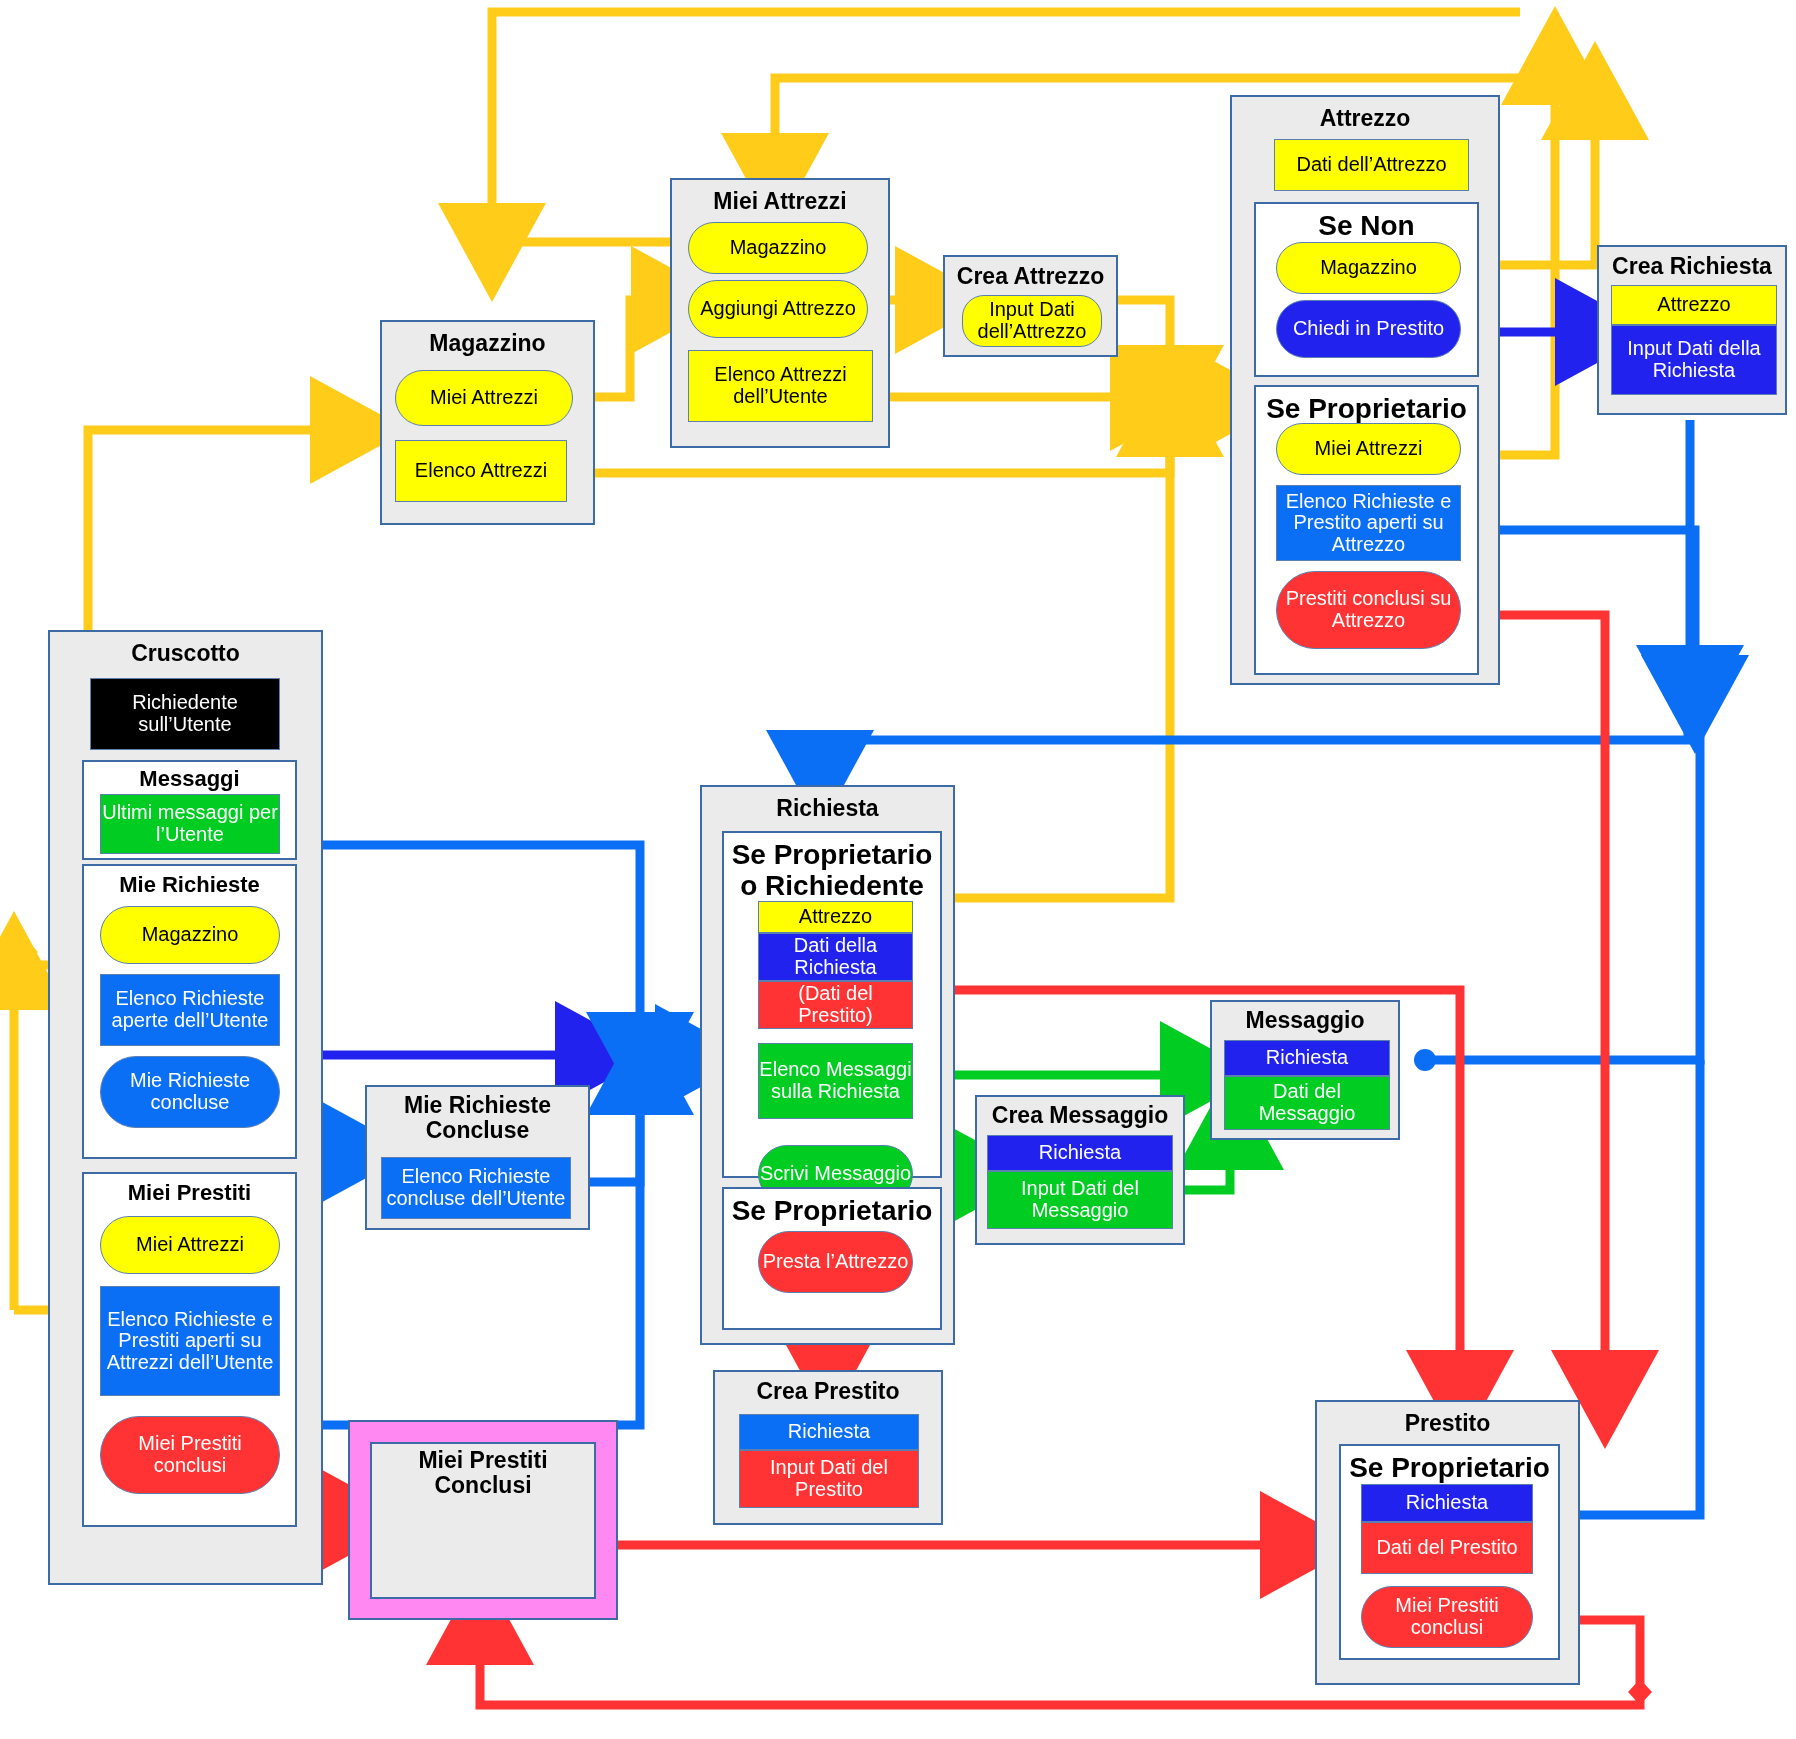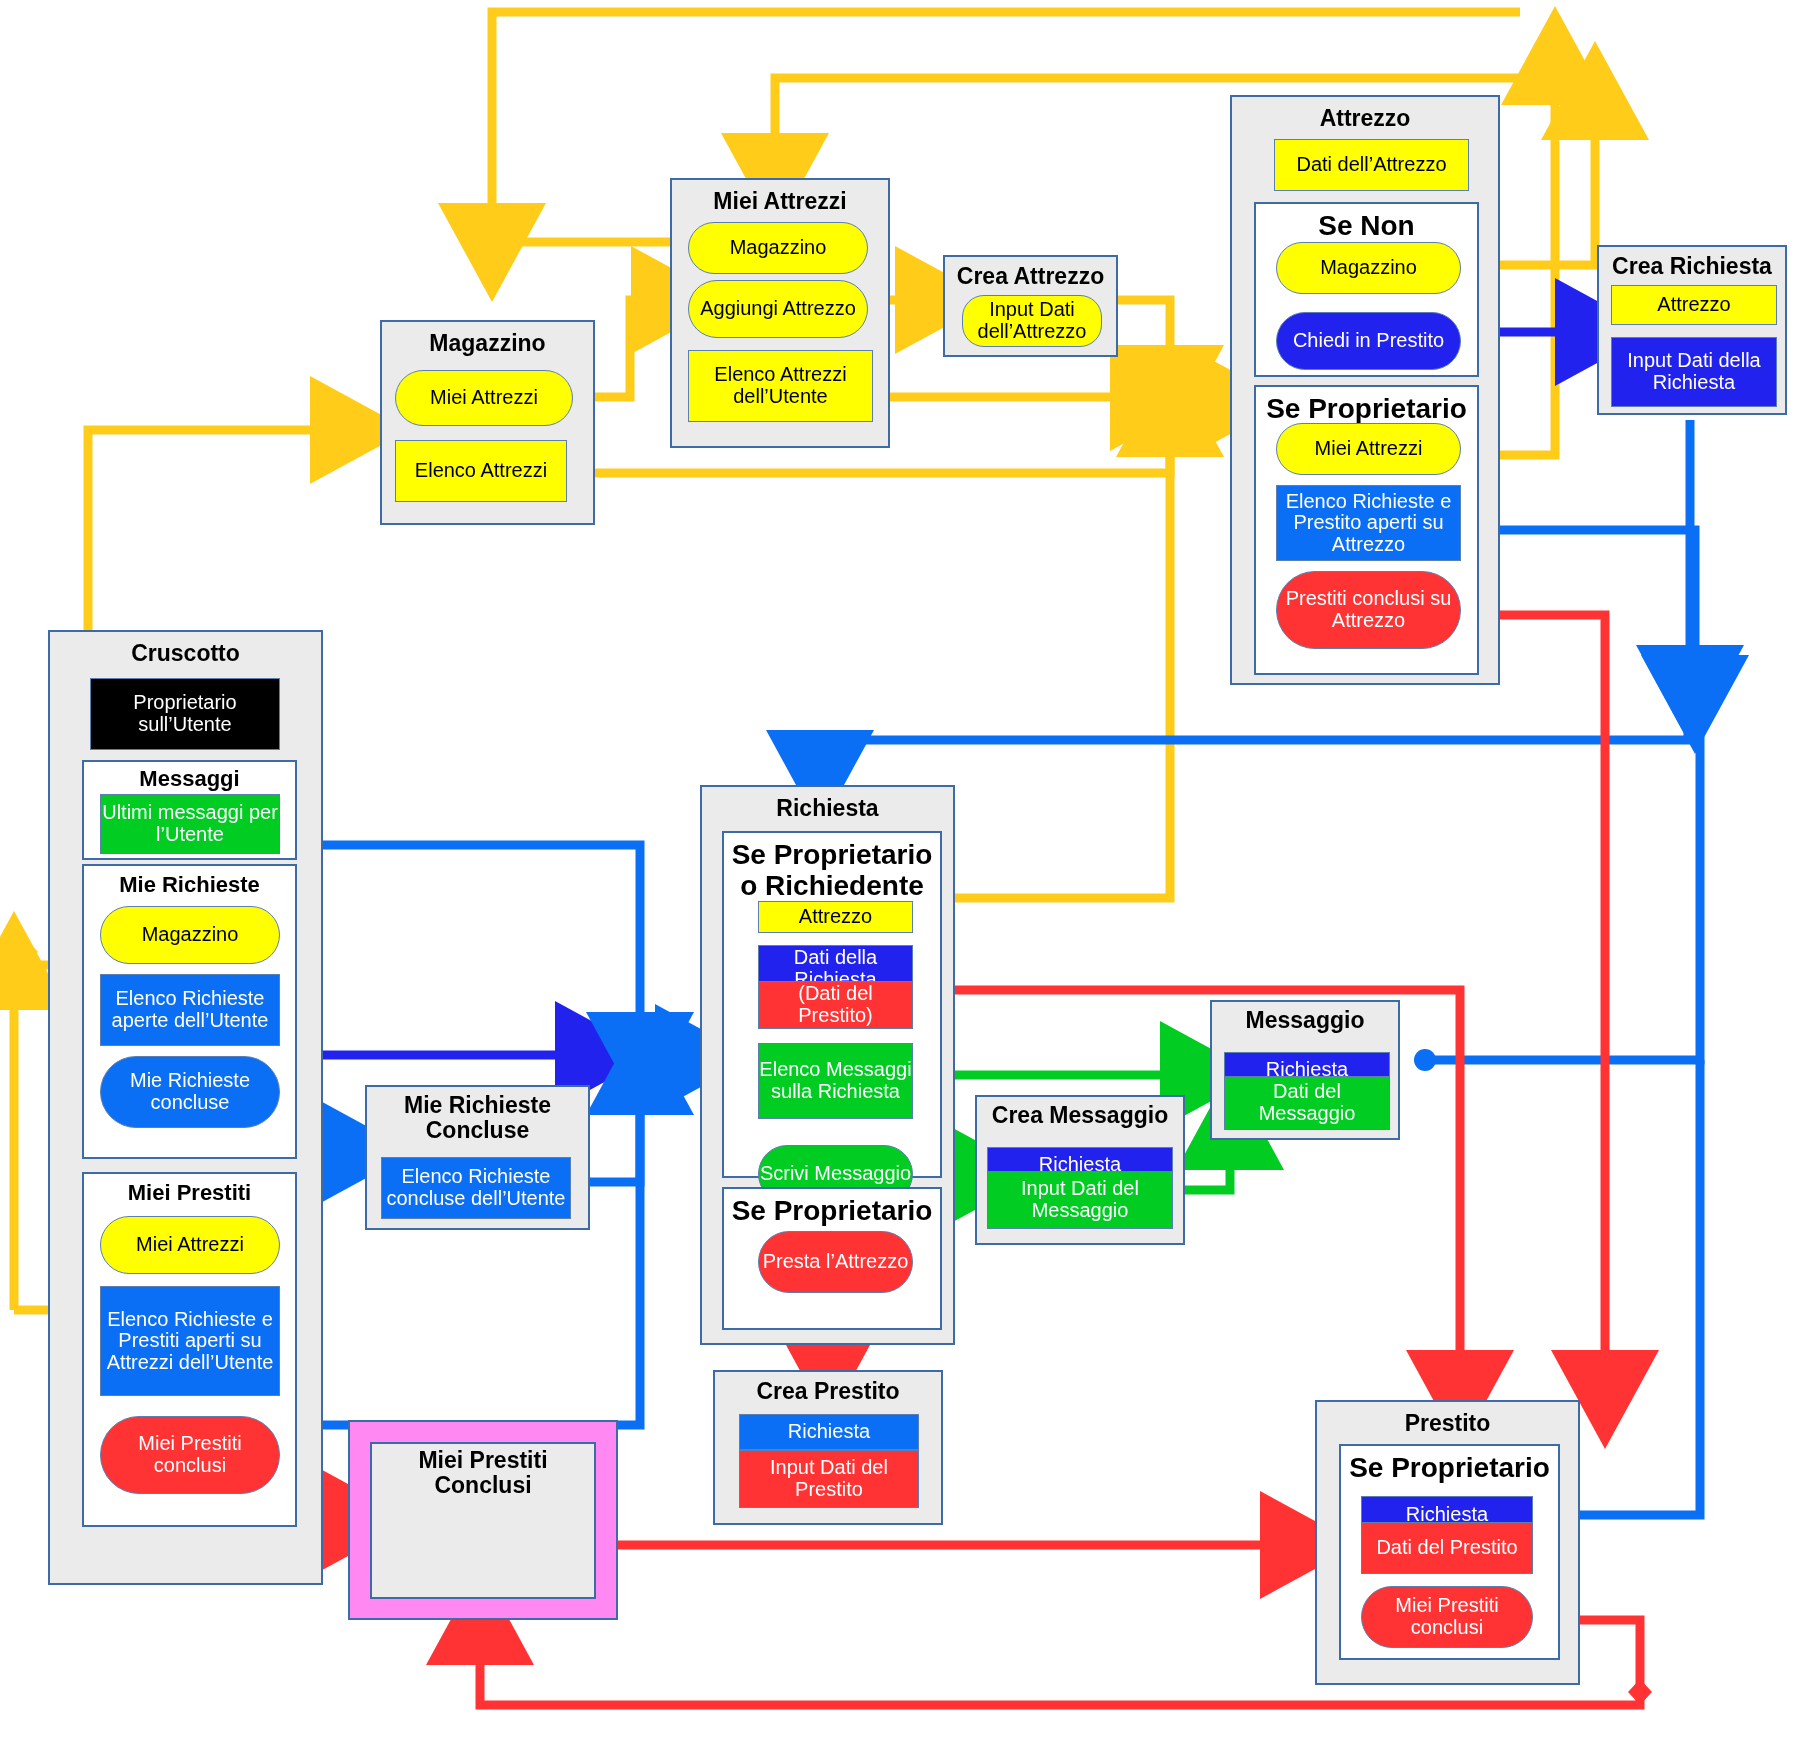--- a/index.html
+++ b/index.html
@@ -12,21 +12,21 @@
   .sub{position:absolute;background:#fff;border:2px solid #3c6ba5;box-sizing:border-box;}
   .sub > .stitle{font-weight:bold;color:#000;text-align:center;}
 
   .node{position:absolute;box-sizing:border-box;border:1px solid #5b80b0;
         display:flex;align-items:center;justify-content:center;text-align:center;
         line-height:1.08;}
   .rect{border-radius:0;}
   .pill{border-radius:999px;}
   .yellow{background:#ffff00;color:#000;}
   .blue{background:#0b6ff5;color:#fff;}
-  .blue2{background:#2222ee;color:#fff;margin-top:12px;}
+  .blue2{background:#2222ee;color:#fff;}
   .green{background:#00cc22;color:#fff;}
   .red{background:#ff3333;color:#fff;}
   .black{background:#000;color:#fff;}
   .pinkwrap{position:absolute;background:#ff88f2;border:2px solid #3c6ba5;box-sizing:border-box;}
   .t20{font-size:20px;}
   .t21{font-size:28px;}
   .t22{font-size:22px;}
   .t23{font-size:23px;}
 </style>
 </head>
@@ -211,21 +211,21 @@
 
   <div class="panel" style="left:1597px;top:245px;width:190px;height:170px;">
     <div class="ptitle t23" style="margin-top:6px;">Crea Richiesta</div>
     <div class="node rect yellow t20" style="left:12px;top:38px;width:166px;height:40px;">Attrezzo</div>
     <div class="node rect blue2 t20" style="left:12px;top:78px;width:166px;height:70px;">Input Dati della Richiesta</div>
   </div>
 
   <div class="panel" style="left:48px;top:630px;width:275px;height:955px;">
     <div class="ptitle t23" style="margin-top:8px;">Cruscotto</div>
 
-    <div class="node rect black t20" style="left:40px;top:46px;width:190px;height:72px;">Proprietario sull’Utente</div>
+    <div class="node rect black t20" style="left:40px;top:46px;width:190px;height:72px;">Richiedente sull’Utente</div>
 
     <div class="sub" style="left:32px;top:128px;width:215px;height:100px;">
       <div class="stitle t22" style="margin-top:4px;">Messaggi</div>
       <div class="node rect green t20" style="left:16px;top:32px;width:180px;height:60px;">Ultimi messaggi per l’Utente</div>
     </div>
 
     <div class="sub" style="left:32px;top:232px;width:215px;height:295px;">
       <div class="stitle t22" style="margin-top:6px;">Mie Richieste</div>
       <div class="node pill yellow t20" style="left:16px;top:40px;width:180px;height:58px;">Magazzino</div>
       <div class="node rect blue t20" style="left:16px;top:108px;width:180px;height:72px;">Elenco Richieste aperte dell’Utente</div>

